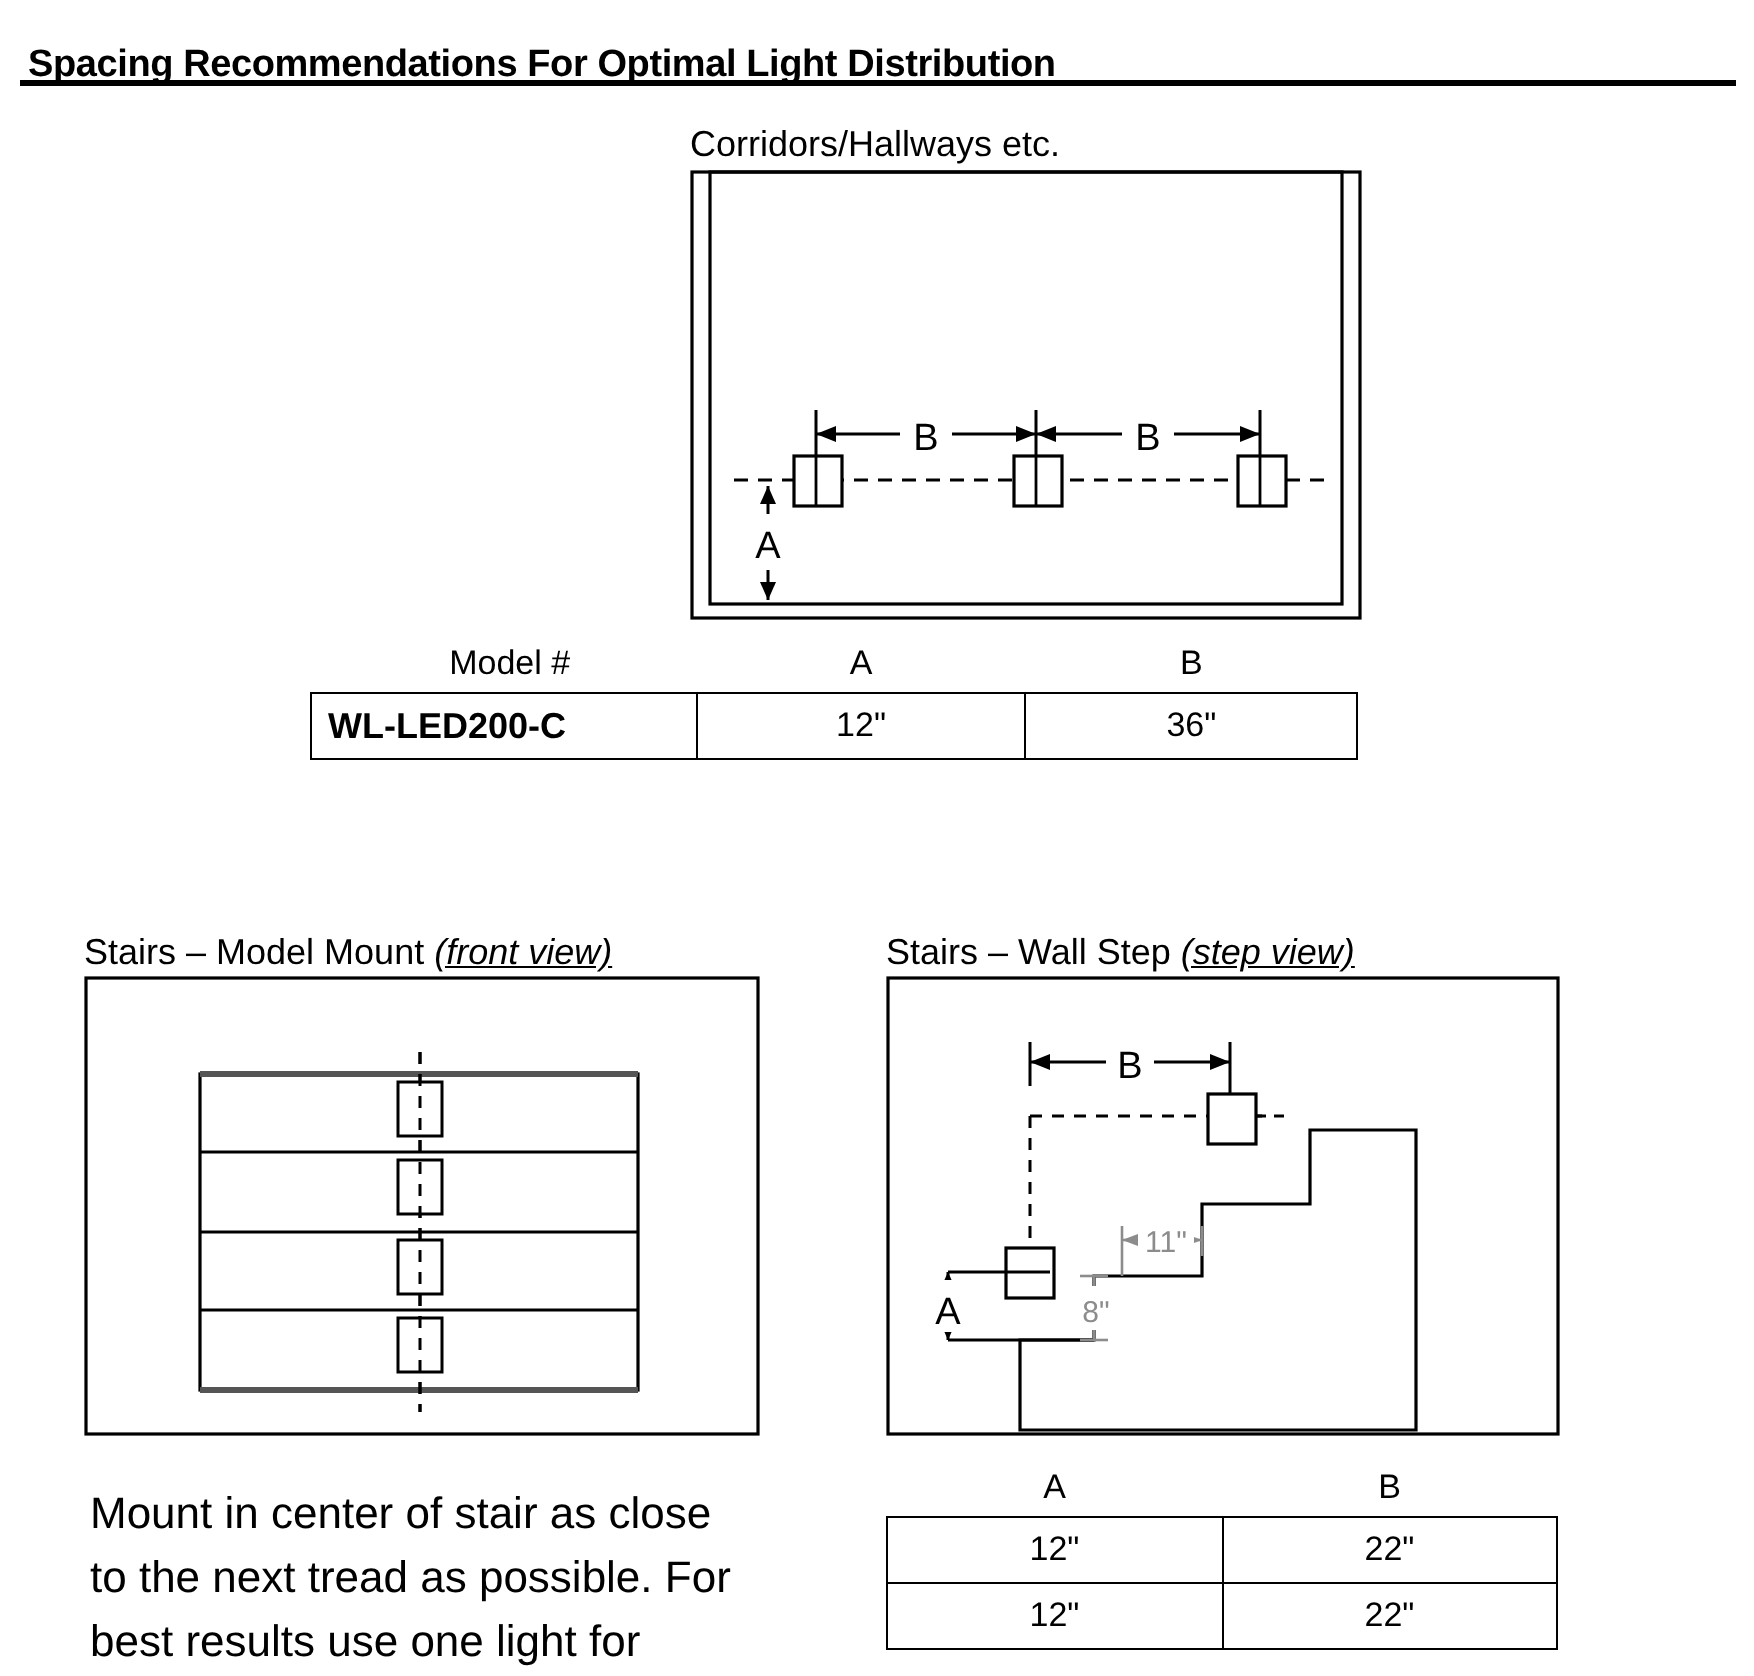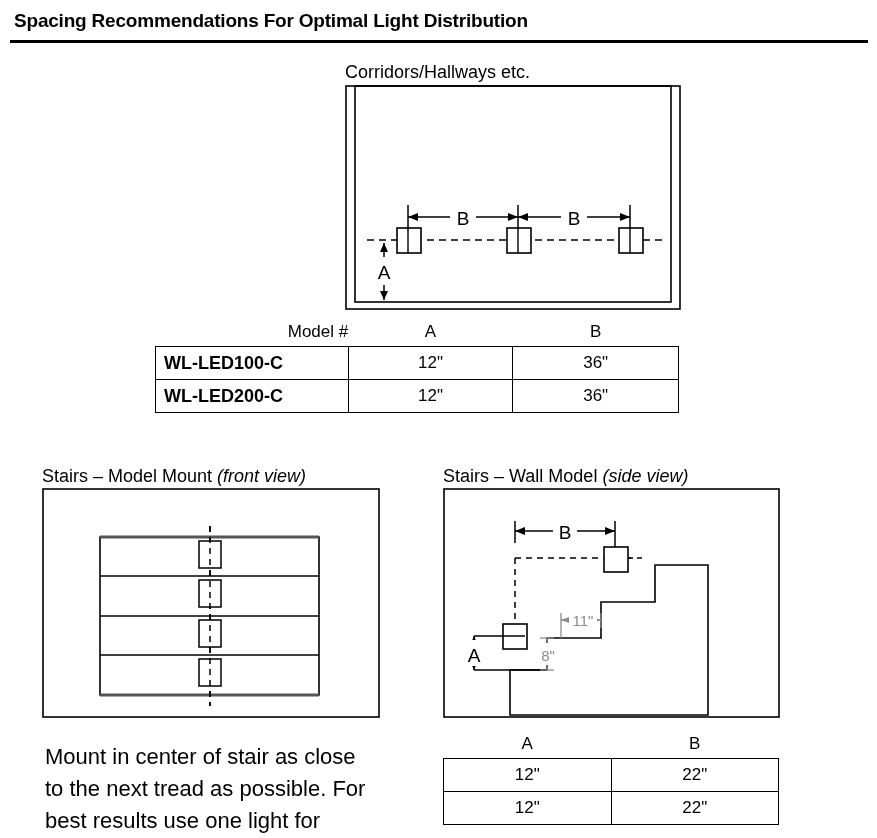--- a/index.html
+++ b/index.html
@@ -13,21 +13,21 @@
     position: relative;
     font-family: "Liberation Sans", sans-serif;
     color: #000000;
     overflow: hidden;
   }
 
   
   #page-title {
     position: absolute;
     left: 14px;
-    top: 10px;
+    top: 22px;
     font-size: 19px;
     font-weight: bold;
     letter-spacing: -0.2px;
     white-space: nowrap;
   }
   #title-rule {
     position: absolute;
     left: 10px;
     top: 40px;
     width: 858px;
@@ -36,20 +36,21 @@
   }
 
   
   .caption {
     position: absolute;
     font-size: 18px;
     white-space: nowrap;
   }
   .caption .ital {
     font-style: italic;
+    text-decoration: underline;
   }
   #corridor-caption { left: 345px; top: 62px; }
   #stepmount-caption { left: 42px; top: 466px; }
   #wallmount-caption { left: 443px; top: 466px; }
 
   
   .panel {
     position: absolute;
   }
   #corridor-panel { left: 345px; top: 85px; }
@@ -78,21 +79,21 @@
     border-collapse: collapse;
     font-size: 17px;
   }
   table.spec th {
     font-weight: normal;
     border: none;
     padding: 0 0 4px 0;
     text-align: center;
   }
   table.spec th.lead {
-    text-align: right;
+    text-align: center;
     padding-left: 6px;
   }
   table.spec td {
     border: 1.6px solid #000000;
     padding: 4px 0;
     text-align: center;
     height: 24px;
   }
   table.spec td.model {
     text-align: left;
@@ -180,25 +181,20 @@
   </colgroup>
   <thead>
     <tr>
       <th class="lead">Model #</th>
       <th>A</th>
       <th>B</th>
     </tr>
   </thead>
   <tbody>
     <tr>
-      <td class="model">WL-LED100-C</td>
-      <td>12"</td>
-      <td>36"</td>
-    </tr>
-    <tr>
       <td class="model">WL-LED200-C</td>
       <td>12"</td>
       <td>36"</td>
     </tr>
   </tbody>
 </table>
 
 <div class="caption" id="stepmount-caption">
   <span>Stairs – Model Mount </span><span class="ital">(front view)</span>
 </div>
@@ -223,21 +219,21 @@
     <rect x="157" y="132" width="22" height="27" class="fill-wht" stroke="#000" stroke-width="1.5"></rect>
     <rect x="157" y="171" width="22" height="27" class="fill-wht" stroke="#000" stroke-width="1.5"></rect>
 
     <line x1="168" y1="38" x2="168" y2="218" class="stroke-blk" stroke-width="1.5" stroke-dasharray="6,5"></line>
   </svg>
 </div>
 
 <div id="mount-note">Mount in center of stair as close to the next tread as possible. For best results use one light for every step.</div>
 
 <div class="caption" id="wallmount-caption">
-  <span>Stairs – Wall Model </span><span class="ital">(side view)</span>
+  <span>Stairs – Wall Step </span><span class="ital">(step view)</span>
 </div>
 
 <div class="panel" id="wallmount-panel">
   <svg width="337" height="230" viewBox="0 0 337 230">
     <rect x="1" y="1" width="335" height="228" class="stroke-blk" stroke-width="1.6"></rect>
 
     <path d="M 67 182 L 67 227 L 265 227 L 265 77 L 212 77 L 212 114 L 158 114
              L 158 150 L 104 150 L 104 182 Z" class="fill-wht" stroke="#000" stroke-width="1.6" stroke-linejoin="miter"></path>
 
     <line x1="72" y1="70" x2="72" y2="150" class="stroke-blk" stroke-width="1.5" stroke-dasharray="6,5"></line>

